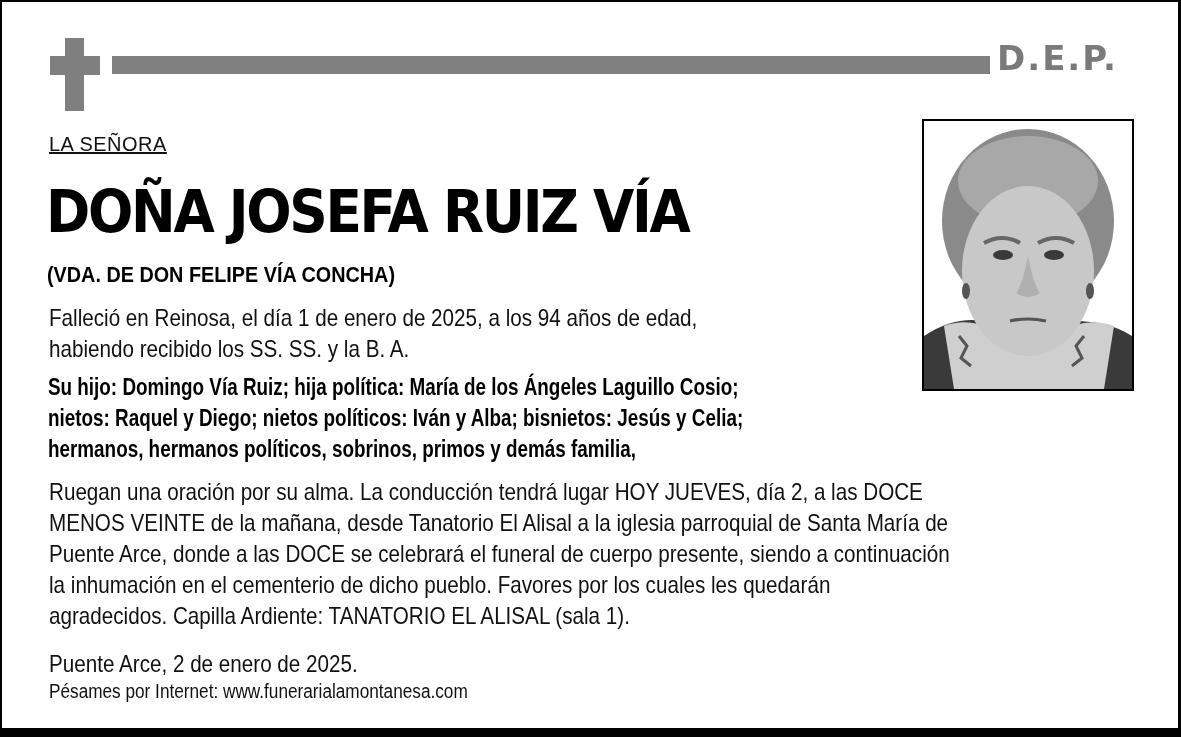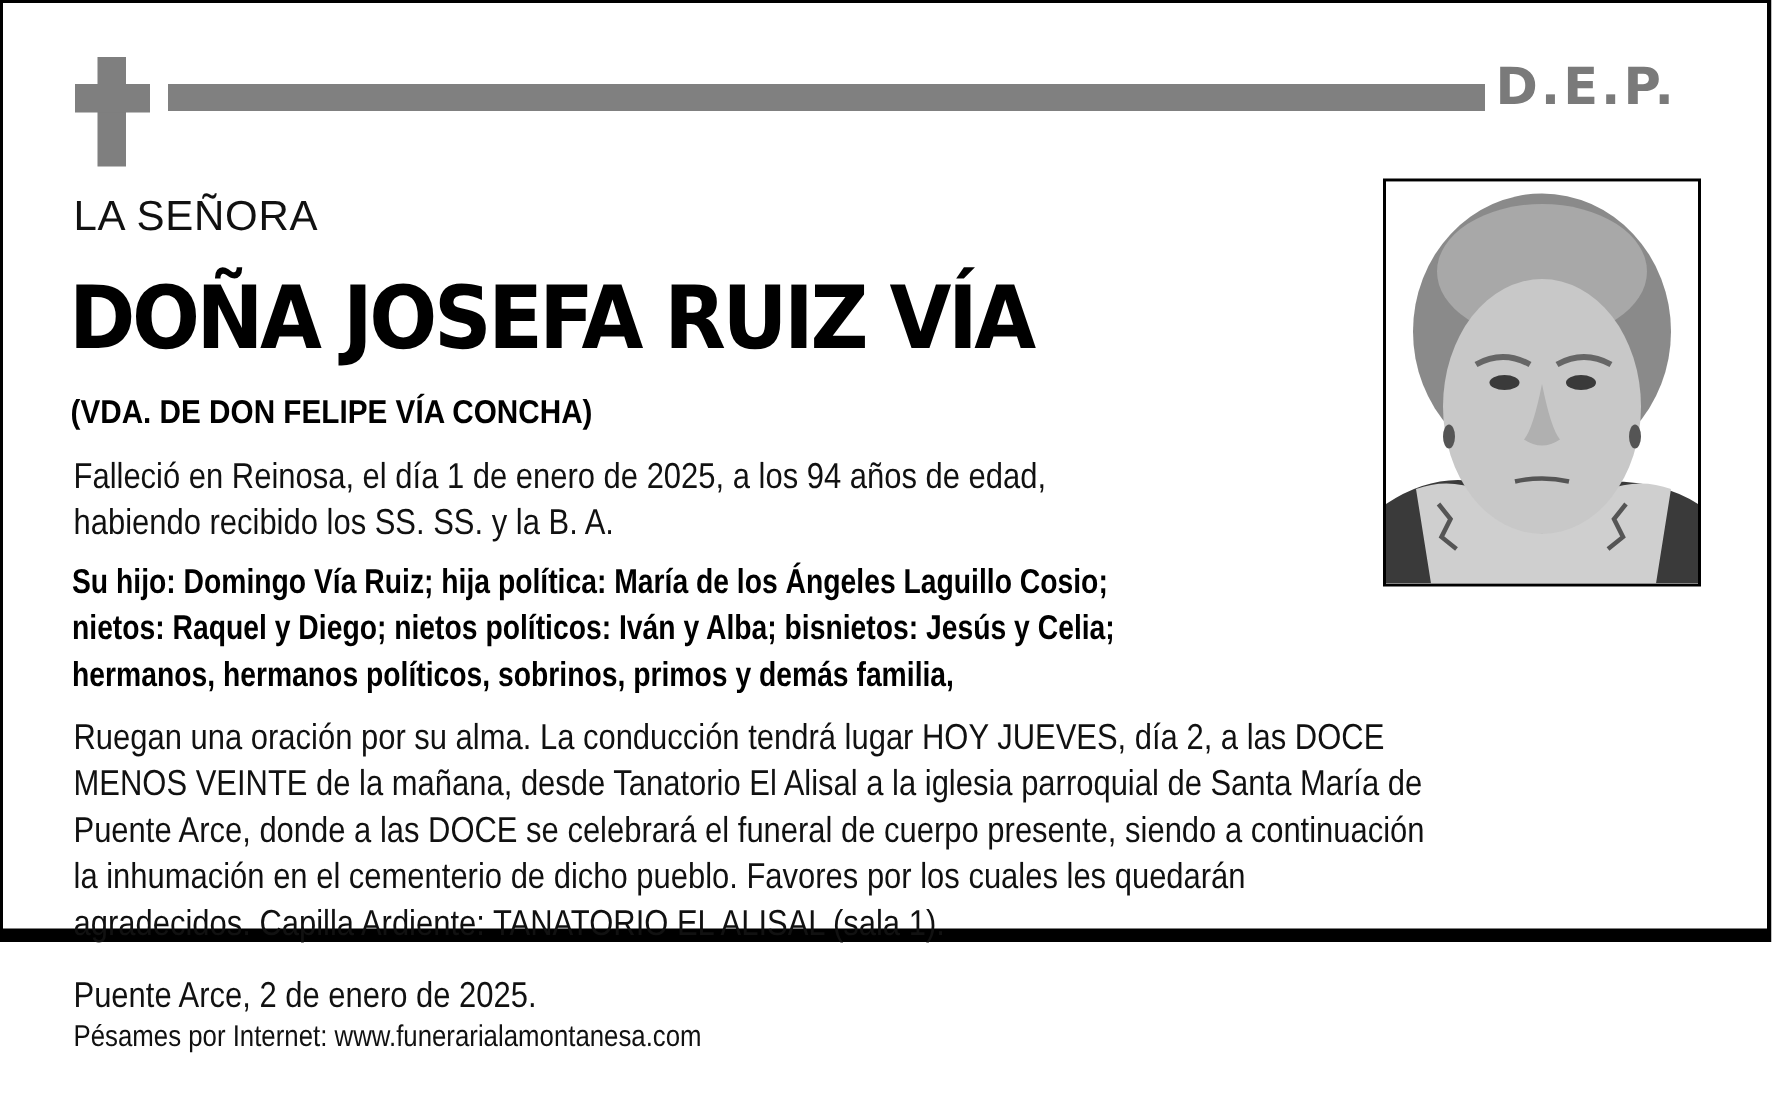--- a/index.html
+++ b/index.html
@@ -1,28 +1,28 @@
 <!DOCTYPE html>
 <html><head>
   <meta charset="utf-8">
   <style>
     html, body { margin: 0; padding: 0; background: #ffffff; }
     body { width: 1181px; height: 737px; position: relative; overflow: hidden; font-family: "Liberation Sans", sans-serif; }
     .frame {
-      position: absolute; left: 0; top: 0; width: 1181px; height: 628px;
+      position: absolute; left: 0; top: 0; width: 1181px; height: 737px;
       box-sizing: border-box;
       border-top: 2px solid #000; border-left: 2px solid #000; border-right: 3px solid #000;
       border-bottom: 9px solid #000;
       background: #fff;
     }
     .cross-v { position: absolute; left: 63px; top: 36px; width: 19px; height: 73px; background: #7f7f7f; }
     .cross-h { position: absolute; left: 48px; top: 54px; width: 50px; height: 19px; background: #7f7f7f; }
     .rule { position: absolute; left: 110px; top: 54px; width: 878px; height: 18px; background: #808080; }
     .dep { position: absolute; left: 995px; top: 36px; font-family: "DejaVu Sans", sans-serif; font-weight: bold; font-size: 34px; color: #7a7a7a; letter-spacing: 2px; line-height: 40px; }
-    .intro { position: absolute; left: 47px; top: 122px; font-size: 28px; color: #111; line-height: 40px; letter-spacing: 0.5px; }
+    .intro { position: absolute; left: 47px; top: 122px; font-size: 20px; color: #111; line-height: 40px; letter-spacing: 0.5px; text-decoration: underline; }
     .name { position: absolute; left: 44px; top: 172px; font-family: "DejaVu Sans", sans-serif; font-weight: bold; font-size: 58px; line-height: 76px; color: #000; letter-spacing: -2.5px; transform: scaleX(0.92); transform-origin: left top; }
     .widow { position: absolute; left: 45px; top: 258px; font-weight: bold; font-size: 22px; line-height: 30px; color: #000; transform: scaleX(0.9); transform-origin: left top; }
     .para { position: absolute; font-size: 24px; line-height: 31px; color: #111; transform-origin: left top; white-space: nowrap; }
     .death { left: 47px; top: 300px; transform: scaleX(0.86); }
     .family { left: 46px; top: 370px; font-weight: bold; font-size: 23px; line-height: 31px; color: #000; transform: scaleX(0.82); }
     .ceremony { left: 47px; top: 474px; transform: scaleX(0.86); }
     .closing-date { left: 47px; top: 646px; transform: scaleX(0.86); }
     .condolences { left: 47px; top: 675px; font-size: 20px; line-height: 28px; transform: scaleX(0.86); }
     .photo {
       position: absolute; left: 920px; top: 117px; width: 212px; height: 272px;

